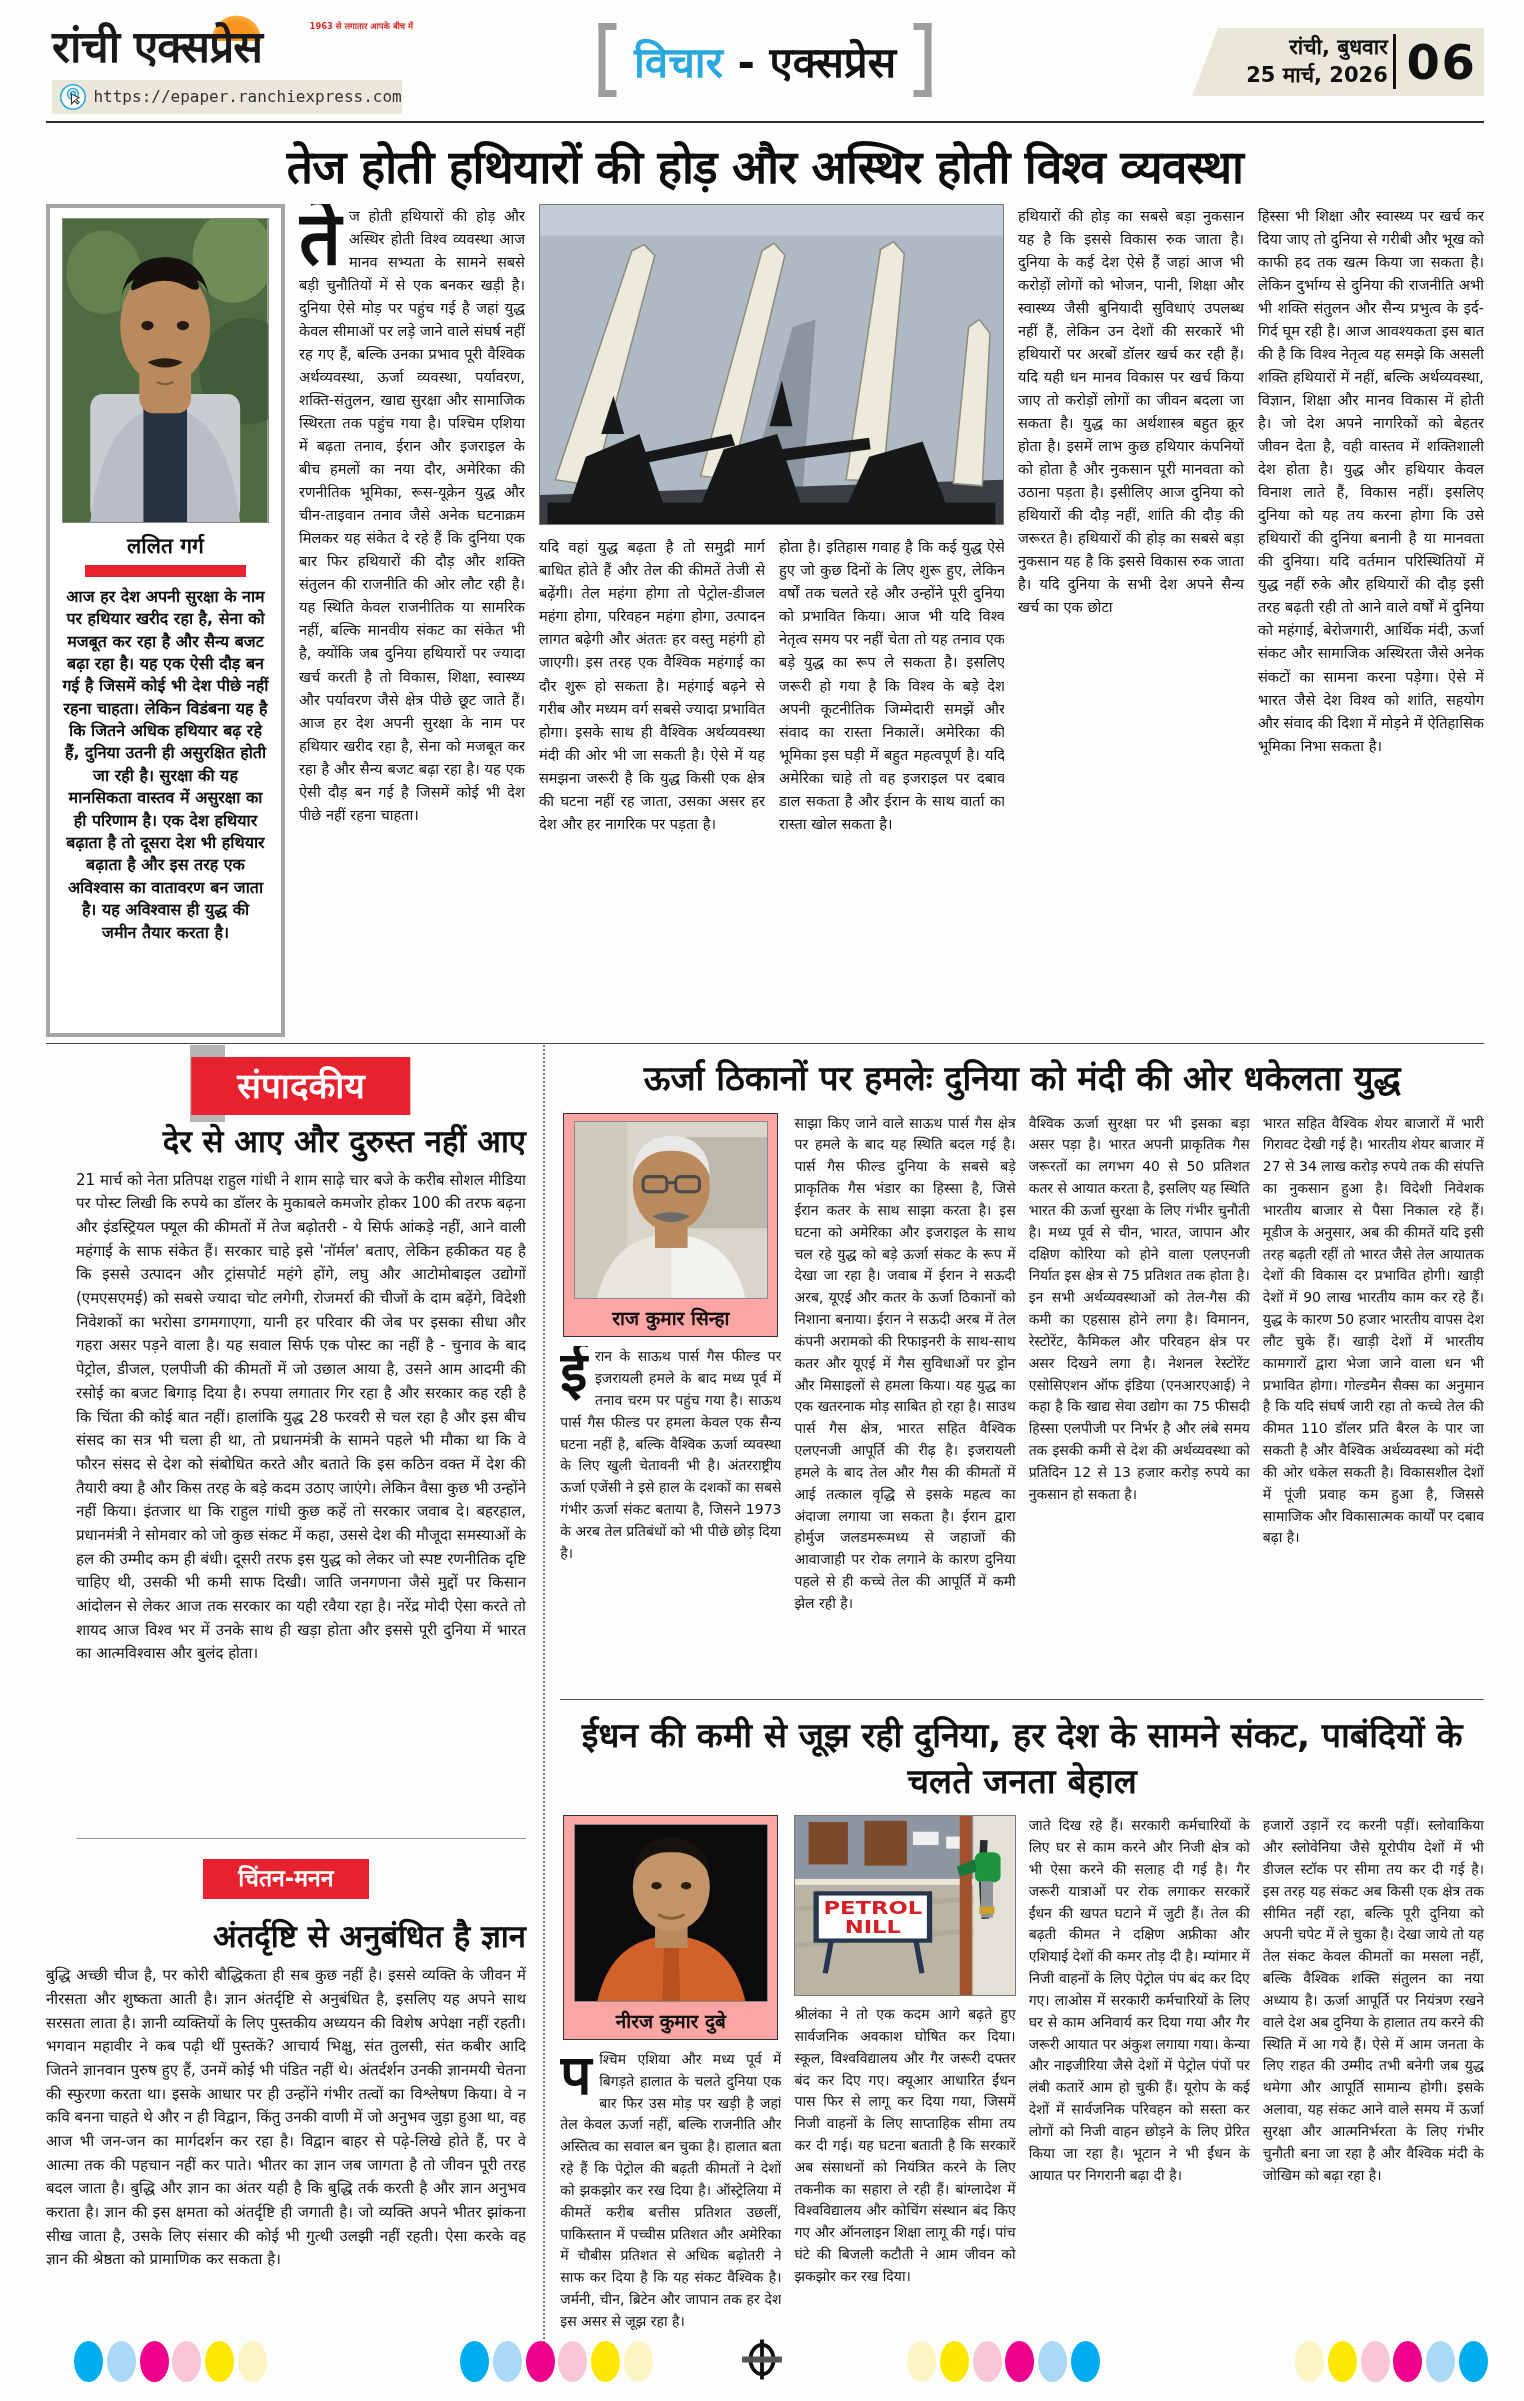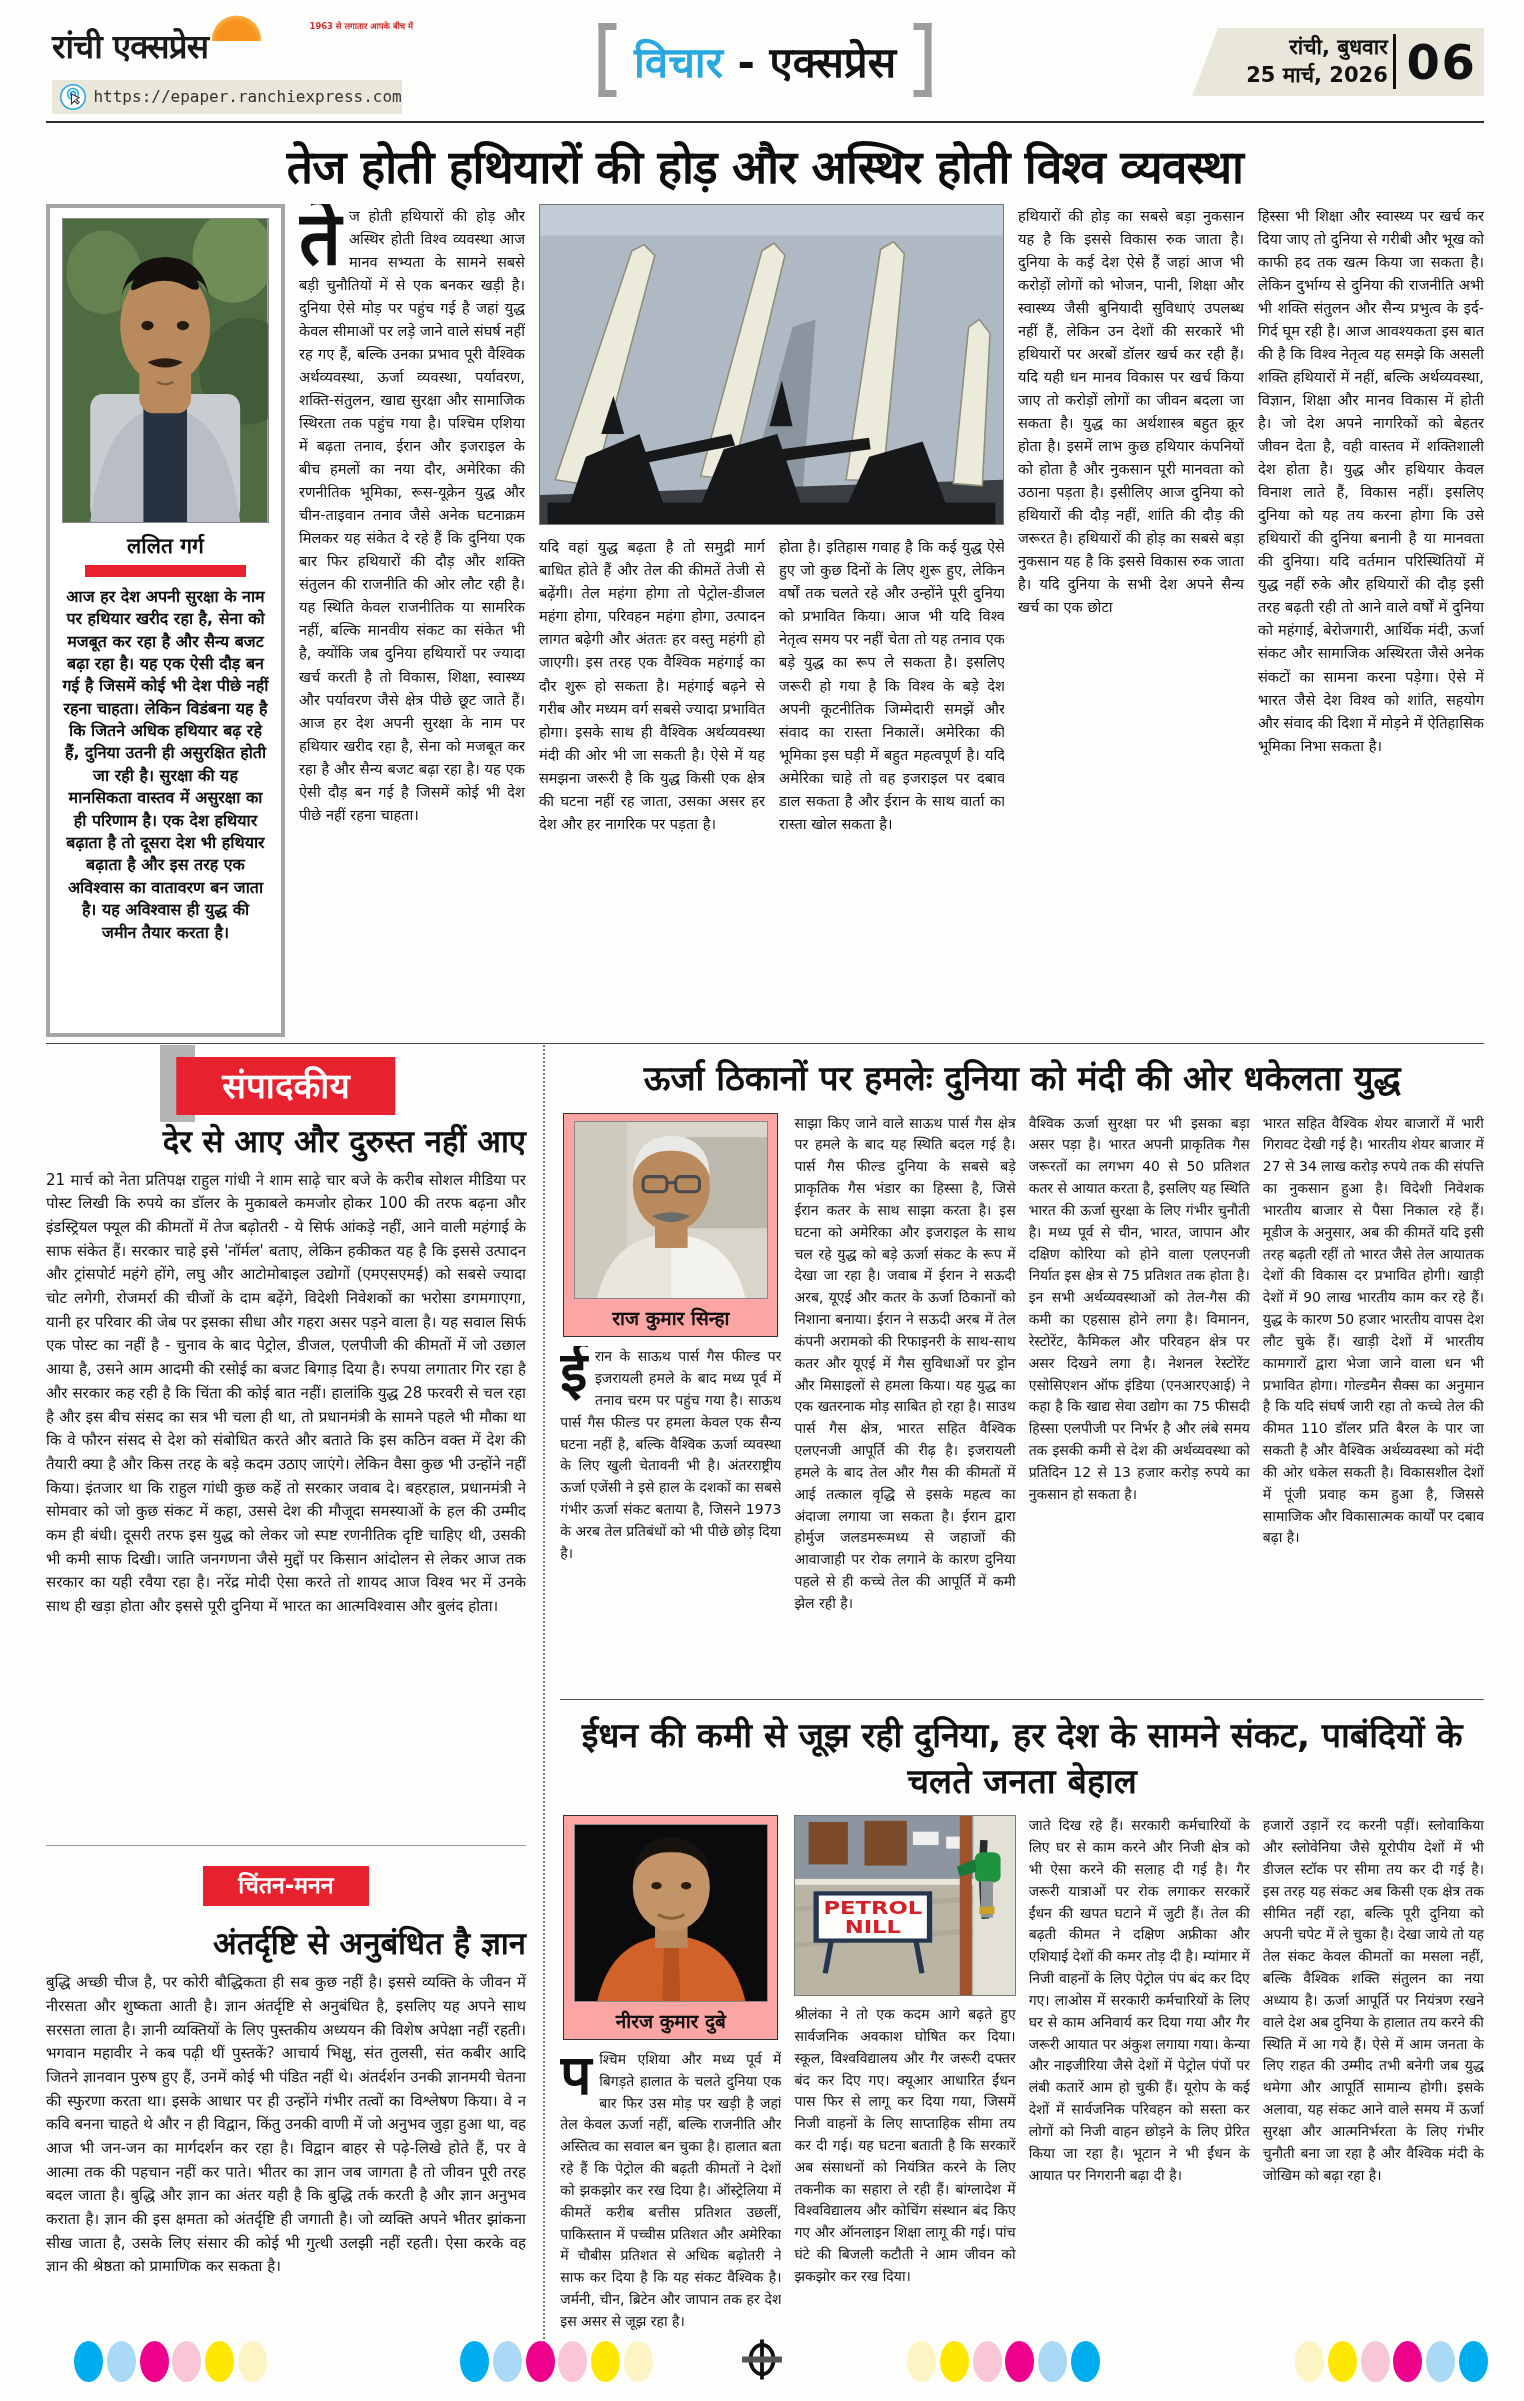--- a/index.html
+++ b/index.html
@@ -6,21 +6,21 @@
   body { background:#888; font-family:"DejaVu Sans", sans-serif; }
   .page { position:relative; width:1524px; height:2401px; background:#fdfdfb; margin:0 auto;
           padding:9.2px 40px 0 46px; color:#111; overflow:hidden; }
 
   
   header.masthead { position:relative; height:114px; border-bottom:2.3px solid #2b2b2b; }
   .logo-block { position:absolute; left:6.1px; top:4.6px; width:361px; }
   .logo-row { position:relative; height:66px; }
   .sun { position:absolute; left:160px; top:1.5px; width:49px; height:26px; border-radius:49px 49px 0 0;
          background:radial-gradient(circle at 50% 100%, #f7931e 0 55%, #fbb040 70%, transparent 72%); }
-  .logo-text { position:relative; font-size:33px; font-weight:700; color:#1a1a1a; letter-spacing:-0.8px; line-height:66px; }
+  .logo-text { position:relative; font-size:44px; font-weight:700; color:#1a1a1a; letter-spacing:-0.8px; line-height:66px; }
   .tagline { position:absolute; right:0; top:6.1px; font-size:8.4px; color:#d02c2c; font-weight:700; }
   .url-bar { display:flex; align-items:center; gap:7.7px; width:350px; height:34px; background:#e9e6da;
              padding:0 7.7px; font-family:"DejaVu Sans Mono", monospace; font-size:16px; color:#333; }
   .touch-icon { width:26px; height:26px; flex:0 0 26px; }
   .section-title { position:absolute; left:50%; top:14px; transform:translateX(-50%); display:flex; align-items:center; gap:17px; }
   .bracket { width:18.4px; height:74px; border-color:#9c9c9c; border-style:solid; }
   .bracket.bl { border-width:7px 0 7px 7px; }
   .bracket.br { border-width:7px 7px 7px 0; }
   .st-text { font-size:42px; font-weight:700; white-space:nowrap; }
   .st-text .accent { color:#29a8e0; }
@@ -63,21 +63,21 @@
   .left-rail { width:497px; flex:0 0 497px; padding:9.2px 17px 0 0; }
   .right-rail { flex:1; border-left:2.3px dotted #777; padding:6.1px 0 0 15.3px; }
 
   .banner-wrap { position:relative; height:60px; margin-bottom:4.6px; }
   .gray-tab { position:absolute; left:114px; top:-9.2px; width:35px; height:77px; background:#b5b5b5; }
   .banner { position:absolute; left:50%; top:3.1px; transform:translateX(-50%); background:#e8212e; color:#fff;
             font-size:35px; font-weight:700; padding:3.1px 46px 7.7px; white-space:nowrap; }
   .left-rail h2 { text-align:right; font-size:31px; font-weight:700; margin:3.1px 0 7.7px; }
   .ed-body { font-size:15px; line-height:1.58; text-align:justify; overflow:hidden; }
   .editorial .ed-body { height:651px; }
-  .editorial { border-bottom:0.8px solid #999; padding-bottom:25px; }
+  .editorial { border-bottom:0.8px solid #999; padding-bottom:18px;margin-left:30px; }
   .chintan { padding-top:10.7px; }
   .chintan-banner-row { display:flex; align-items:center; gap:7.7px; margin-bottom:6.1px;flex-direction:column; }
   .chintan-banner-row .hline { flex:1; border-top:2.3px solid #222; }
   .banner2 { background:#e8212e; color:#fff; font-size:23px; font-weight:700; padding:2.3px 35px 5.4px; white-space:nowrap; }
   .chintan .ed-body { height:413px; }
 
   .art-headline { text-align:center; font-size:34px; font-weight:700; padding:3.1px 0 12.3px; }
   .cols4 { display:flex; gap:13px; }
   .cols4 .col { flex:1; min-width:0; }
   .cols4 .col p { font-size:14px; line-height:1.56; text-align:justify; overflow:hidden; }

